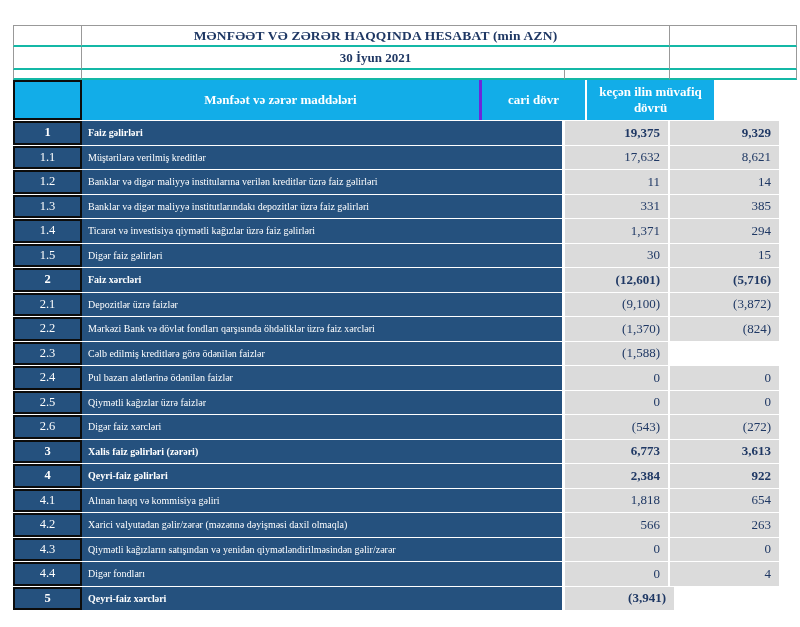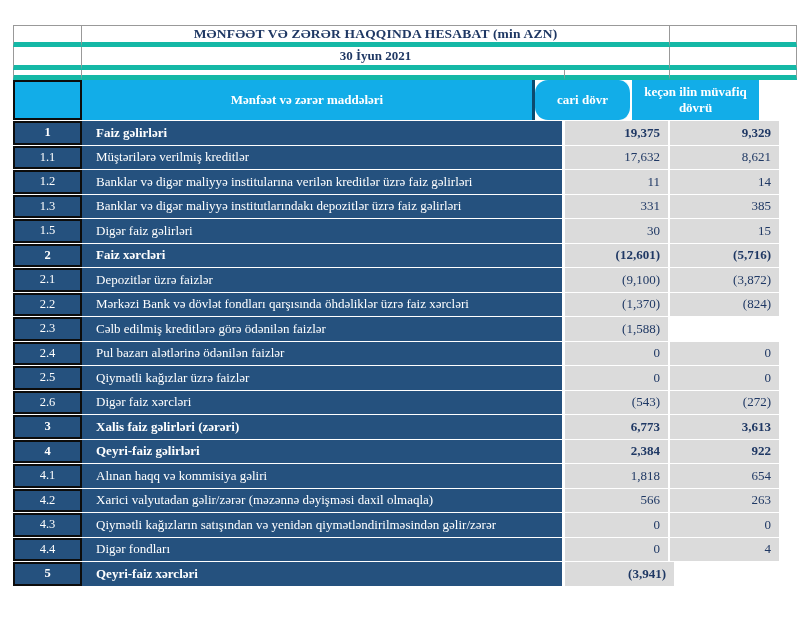--- a/index.html
+++ b/index.html
@@ -4,21 +4,21 @@
 <style>
   * { margin:0; padding:0; box-sizing:border-box; }
   html,body { width:800px; height:627px; background:#ffffff;
               font-family:"Liberation Serif", serif; }
   .sheet { position:relative; width:800px; height:627px; overflow:hidden;
            padding:25px 0 0 13px; }
   .twrap { width:784px; }
 
   
   .trow { display:flex; }
-  .trow .c { border-right:1px solid #999; border-bottom:5px solid #14b8a6; }
+  .trow .c { border-right:1px solid #999; border-bottom:2px solid #14b8a6; }
   .trow .c.first { border-left:1px solid #999; }
   .trow.top .c { border-top:1px solid #999; }
   .title-row { height:22px; }
   .date-row  { height:23px;font-family:Liberation Serif, serif; }
   .thin-row  { height:10px; }
   .w-num   { width:69px; }
   .w-label { width:483px; }
   .w-span  { width:588px; }
   .w-cur   { width:105px; }
   .w-prev  { width:127px; }
@@ -28,33 +28,33 @@
   .date-text  { display:flex; align-items:center; justify-content:center;
                 color:var(--navy-text,#1F3864); font-weight:bold; font-size:13px; }
 
   
   .hrow { display:flex; height:41px; }
   .hnum { width:69px; background:var(--cyan,#12ADE8); border:2px solid #0c0c0c;
           height:calc(100% - 1px); }
   .hcell { background:var(--cyan,#12ADE8); color:#fff; font-weight:bold; font-size:13px;
            display:flex; align-items:center; justify-content:center; text-align:center;
            height:calc(100% - 1px); line-height:1.25; }
-  .hlabel { width:453px; border-right:3px solid #0c4a6e; }
-  .hcur   { width:97px; border-right:2px solid #fff;border-radius:13px; }
+  .hlabel { width:400px; border-right:3px solid #6d28d9; }
+  .hcur   { width:105px; border-right:2px solid #fff; }
   .hprev  { width:127px; padding:4px 10px; }
 
   
   .drow { display:flex; height:24.5px; align-items:stretch; }
   .drow > div { height:calc(100% - 1px); }
   .dnum { width:69px; background:var(--navy,#25517E); border:2px solid #0c0c0c;
           color:#fff; font-size:12.5px; display:flex; align-items:center;
           justify-content:center; }
   .dlabel { width:483px; background:var(--navy,#25517E); border-right:3px solid #fff;
-            color:#fff; font-size:13px; display:flex; align-items:center;
-            padding-left:14px; white-space:nowrap; overflow:hidden; }
+            color:#fff; font-size:10px; display:flex; align-items:center;
+            padding-left:6px; white-space:nowrap; overflow:hidden; }
   .dcur  { width:105px; background:var(--gray,#DBDBDB); border-right:2px solid #fff;
            color:var(--navy-text,#1F3864); font-size:13px; display:flex;
            align-items:center; justify-content:flex-end; padding-right:8px;text-align:center; }
   .dprev { width:109px; background:var(--gray,#DBDBDB); color:var(--navy-text,#1F3864);
            font-size:13px; display:flex; align-items:center; justify-content:flex-end;
            padding-right:8px; }
   .drow.section .dnum, .drow.section .dlabel,
   .drow.section .dcur, .drow.section .dprev { font-weight:bold; }
 </style>
 </head>
@@ -108,20 +108,26 @@
           <div class="dcur">11</div>
           <div class="dprev">14</div>
         </div>
         <div class="drow">
           <div class="dnum">1.3</div>
           <div class="dlabel">Banklar və digər maliyyə institutlarındakı depozitlər üzrə faiz gəlirləri</div>
           <div class="dcur">331</div>
           <div class="dprev">385</div>
         </div>
         <div class="drow">
+          <div class="dnum">1.4</div>
+          <div class="dlabel">Ticarət və investisiya qiymətli kağızlar üzrə faiz gəlirləri</div>
+          <div class="dcur">1,371</div>
+          <div class="dprev">294</div>
+        </div>
+        <div class="drow">
           <div class="dnum">1.5</div>
           <div class="dlabel">Digər faiz gəlirləri</div>
           <div class="dcur">30</div>
           <div class="dprev">15</div>
         </div>
         <div class="drow section">
           <div class="dnum">2</div>
           <div class="dlabel">Faiz xərcləri</div>
           <div class="dcur">(12,601)</div>
           <div class="dprev">(5,716)</div>

